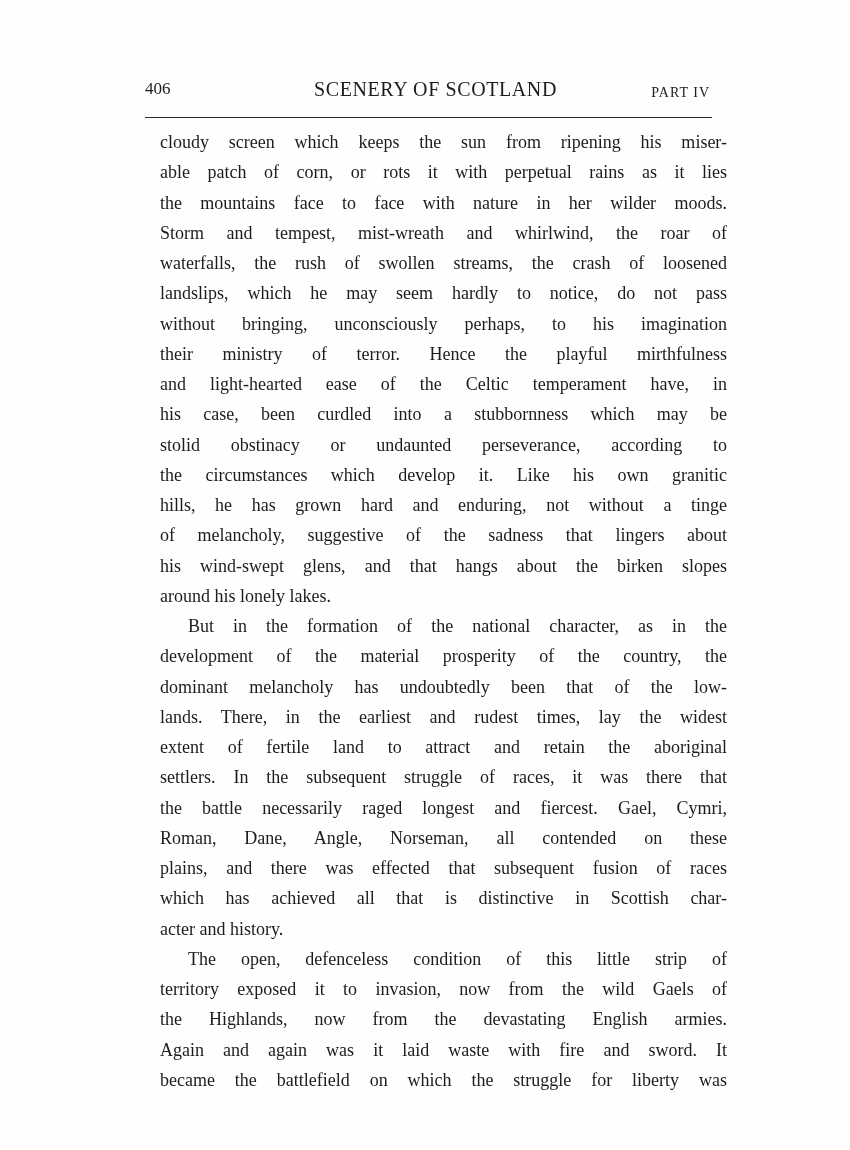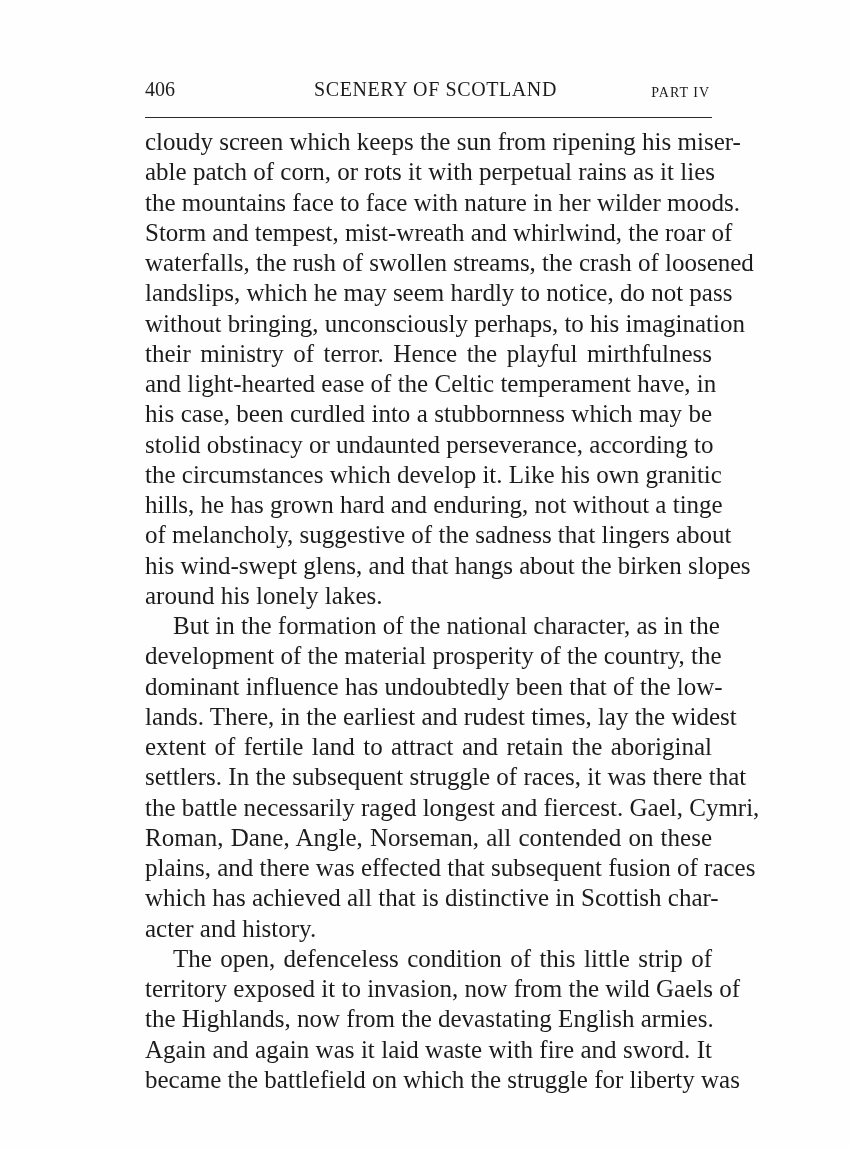--- a/index.html
+++ b/index.html
@@ -6,30 +6,30 @@
   body { width: 850px; height: 1150px; position: relative; overflow: hidden; }
   .page {
     position: absolute; left: 0; top: 0; width: 850px; height: 1150px;
     background: #fefefe; color: #1c1c1c;
     font-family: "Liberation Serif", "DejaVu Serif", serif;
   }
   .running-head {
     position: absolute; left: 145px; top: 74px; width: 567px; height: 30px;
     font-size: 19px; line-height: 30px;
   }
-  .folio { position: absolute; left: 0; top: 0; font-size: 20px; }
+  .folio { position: absolute; left: 0; top: 0; font-size: 17px; }
   .head-title { position: absolute; left: 0; right: 0; top: 0; text-align: center; letter-spacing: 0.6px; font-size: 20px; padding-left: 14px; }
   .head-part { position: absolute; right: 2px; top: 4px; font-size: 14px; letter-spacing: 1px; }
   .rule {
     position: absolute; left: 145px; top: 117px; width: 567px; height: 0;
     border-top: 1.6px solid #2a2a2a;
   }
   .body-text {
-    position: absolute; left: 145px; top: 127px; width: 567px;
-    font-size: 25px; line-height: 30.25px;
+    position: absolute; left: 160px; top: 127px; width: 567px;
+    font-size: 18px; line-height: 30.25px;
   }
   .line {
     display: block; white-space: nowrap; text-align: justify;
     text-align-last: justify; height: 30.25px;
   }
   .line.last { text-align-last: left; }
   .line.indent { padding-left: 28px; }
 </style>
 </head>
 <body>
@@ -56,21 +56,21 @@
         <span class="line">stolid obstinacy or undaunted perseverance, according to</span>
         <span class="line">the circumstances which develop it. Like his own granitic</span>
         <span class="line">hills, he has grown hard and enduring, not without a tinge</span>
         <span class="line">of melancholy, suggestive of the sadness that lingers about</span>
         <span class="line">his wind-swept glens, and that hangs about the birken slopes</span>
         <span class="line last">around his lonely lakes.</span>
       </div>
       <div>
         <span class="line indent">But in the formation of the national character, as in the</span>
         <span class="line">development of the material prosperity of the country, the</span>
-        <span class="line">dominant influence has undoubtedly been that of the low-</span>
+        <span class="line">dominant melancholy has undoubtedly been that of the low-</span>
         <span class="line">lands. There, in the earliest and rudest times, lay the widest</span>
         <span class="line">extent of fertile land to attract and retain the aboriginal</span>
         <span class="line">settlers. In the subsequent struggle of races, it was there that</span>
         <span class="line">the battle necessarily raged longest and fiercest. Gael, Cymri,</span>
         <span class="line">Roman, Dane, Angle, Norseman, all contended on these</span>
         <span class="line">plains, and there was effected that subsequent fusion of races</span>
         <span class="line">which has achieved all that is distinctive in Scottish char-</span>
         <span class="line last">acter and history.</span>
       </div>
       <div>

